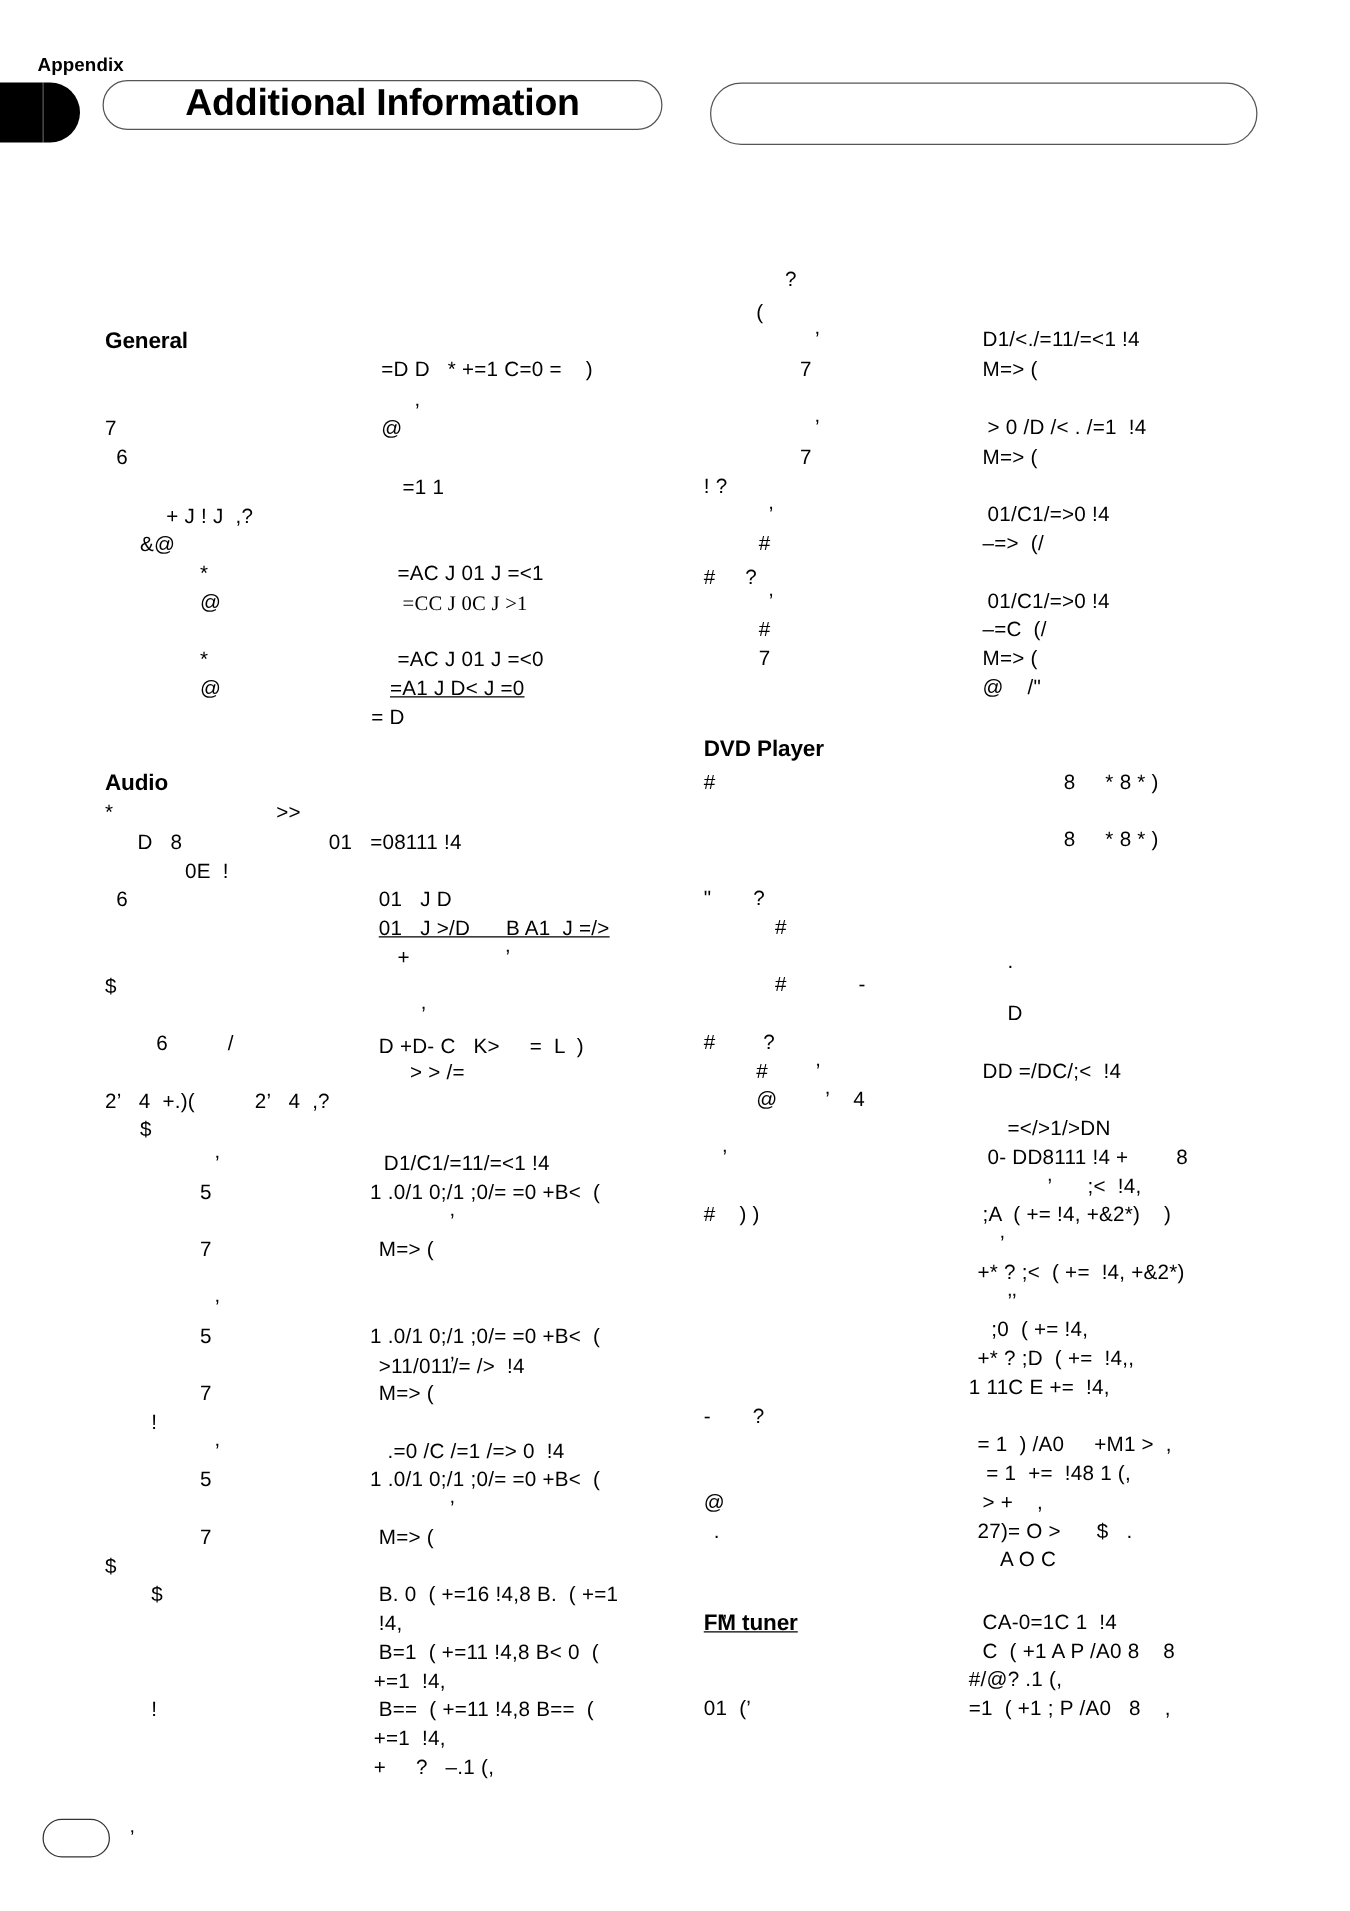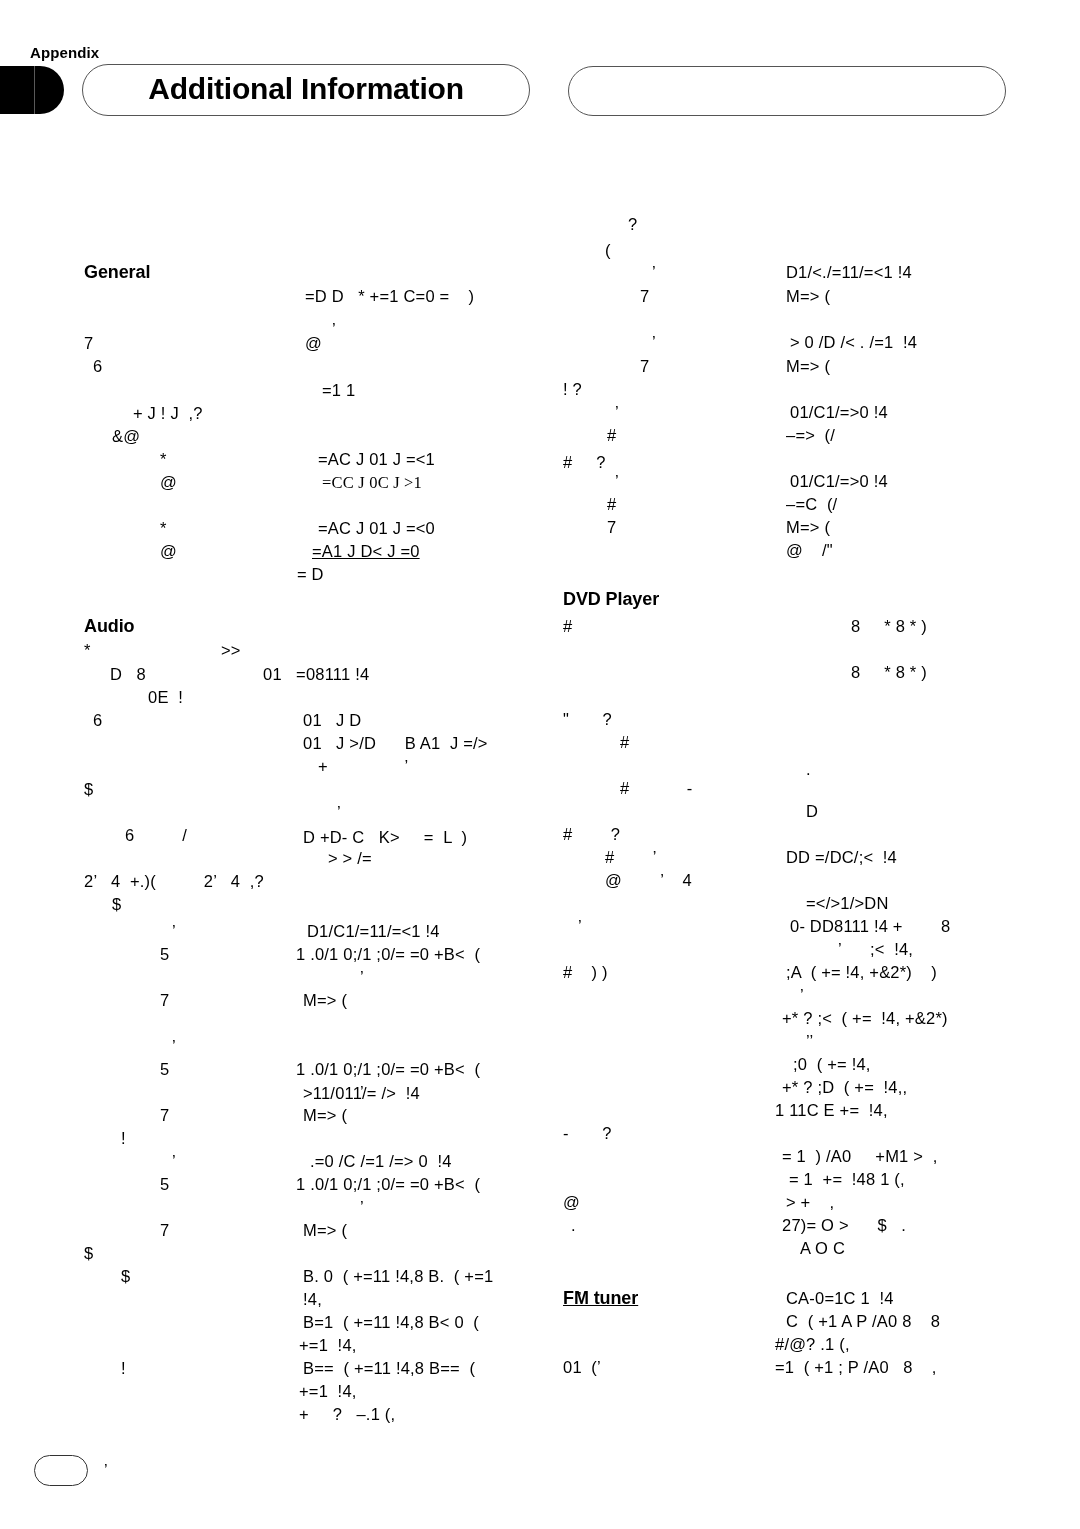--- a/index.html
+++ b/index.html
@@ -55,21 +55,21 @@
     position: absolute;
     box-sizing: border-box;
     border: 1.4px solid #555555;
     background: #ffffff;
     border-radius: 999px;
   }
   .pill-title {
     left: 82px;
     top: 64px;
     width: 448px;
-    height: 52px;
+    height: 40px;
   }
   .pill-title span {
     position: absolute;
     left: 0;
     right: 0;
     top: 50%;
     transform: translateY(-52%);
     text-align: center;
     font-size: 30px;
     font-weight: bold;
@@ -174,21 +174,21 @@
       <div class="row val" style="left: 297px; top: 565px;">= D</div>
     </div>
   <div id="rows-audio">
       <div class="row lbl" style="left: 84px; top: 641px;">*</div>
       <div class="row val" style="left: 221px; top: 641px;">&gt;&gt;</div>
       <div class="row lbl" style="left: 110px; top: 665px;">D   8</div>
       <div class="row val" style="left: 263px; top: 665px;">01   =08111 !4</div>
       <div class="row lbl" style="left: 148px; top: 688px;">0E  !</div>
       <div class="row lbl" style="left: 93px; top: 711px;">6</div>
       <div class="row val" style="left: 303px; top: 711px;">01   J D</div>
-      <div class="row val" style="left: 303px; top: 734px;">01   J &gt;/D      B A1  J =/&gt;</div>
+      <div class="row val" style="left: 303px; top: 734px; text-decoration: underline;">01   J &gt;/D      B A1  J =/&gt;</div>
       <div class="row val" style="left: 318px; top: 757px;">+                ’</div>
       <div class="row lbl" style="left: 84px; top: 780px;">$</div>
       <div class="row val" style="left: 303px; top: 828px;">D +D- C   K&gt;     =  L  )</div>
       <div class="row val" style="left: 337px; top: 803px;">’</div>
       <div class="row lbl" style="left: 125px; top: 826px;">6          /</div>
       <div class="row val" style="left: 328px; top: 849px;">&gt; &gt; /=</div>
       <div class="row lbl" style="left: 84px; top: 872px;">2’   4  +.)(          2’   4  ,?</div>
       <div class="row lbl" style="left: 112px; top: 895px;">$</div>
       <div class="row lbl" style="left: 172px; top: 922px;">’</div>
       <div class="row val" style="left: 307px; top: 922px;">D1/C1/=11/=&lt;1 !4</div>
@@ -207,21 +207,21 @@
       <div class="row lbl" style="left: 121px; top: 1129px;">!</div>
       <div class="row lbl" style="left: 172px; top: 1152px;">’</div>
       <div class="row val" style="left: 310px; top: 1152px;">.=0 /C /=1 /=&gt; 0  !4</div>
       <div class="row lbl" style="left: 160px; top: 1175px;">5</div>
       <div class="row val" style="left: 296px; top: 1175px;">1 .0/1 0;/1 ;0/= =0 +B&lt;  (</div>
       <div class="row val" style="left: 360px; top: 1198px;">’</div>
       <div class="row lbl" style="left: 160px; top: 1221px;">7</div>
       <div class="row val" style="left: 303px; top: 1221px;">M=&gt; (</div>
       <div class="row lbl" style="left: 84px; top: 1244px;">$</div>
       <div class="row lbl" style="left: 121px; top: 1267px;">$</div>
-      <div class="row val" style="left: 303px; top: 1267px;">B. 0  ( +=11 !4,8 B.  ( +=1</div>
+      <div class="row val" style="left: 303px; top: 1267px;">B. 0  ( +=16 !4,8 B.  ( +=1</div>
       <div class="row val" style="left: 303px; top: 1290px;">!4,</div>
       <div class="row val" style="left: 303px; top: 1313px;">B=1  ( +=11 !4,8 B&lt; 0  (</div>
       <div class="row val" style="left: 299px; top: 1336px;">+=1  !4,</div>
       <div class="row lbl" style="left: 121px; top: 1359px;">!</div>
       <div class="row val" style="left: 303px; top: 1359px;">B==  ( +=11 !4,8 B==  (</div>
       <div class="row val" style="left: 299px; top: 1382px;">+=1  !4,</div>
       <div class="row val" style="left: 299px; top: 1405px;">+     ?   –.1 (,</div>
     </div>
   <div id="rows-tuner-top">
       <div class="row lbl" style="left: 628px; top: 215px;">?</div>

